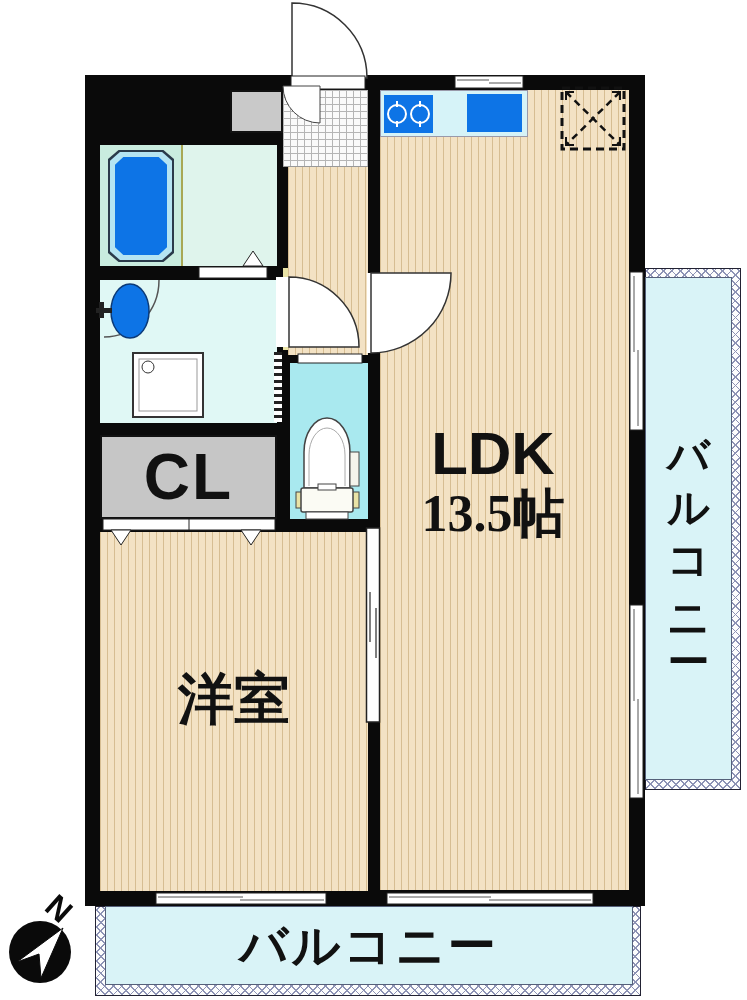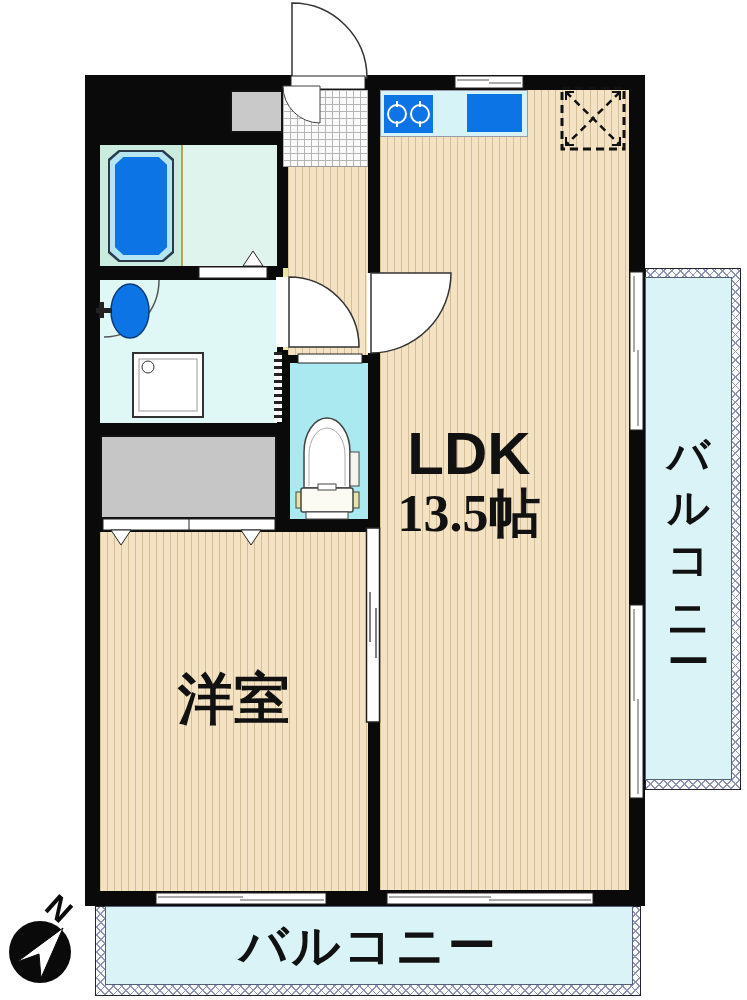--- a/index.html
+++ b/index.html
@@ -173,23 +173,24 @@
       <rect x="306" y="512" width="42" height="7" fill="#fff" stroke="#444"></rect>
     </g>
 
     <g>
       <circle cx="40" cy="952" r="31" fill="#0a0a0a"></circle>
       <polygon points="63,928 17,962 39,954 41,978" fill="#fff" stroke="#0a0a0a"></polygon>
       <text x="48" y="920" transform="rotate(42 60 908)" font-size="32" font-weight="bold" fill="#0a0a0a">N</text>
     </g>
   </svg>
 
-  <div class="label" style="left:364px;top:415px;width:210px;height:135px;flex-direction:column;">
+  <div class="label" style="left:388px;top:415px;width:210px;height:135px;flex-direction:column;">
     <span style="font-size:60px;line-height:1.02;">LDK</span>
     <span style="font-size:52px;line-height:1.1;font-family:Liberation Serif, serif;">13.5帖</span>
   </div>
   <div class="label" style="left:100px;top:636px;width:268px;height:125px;flex-direction:column;">
     <span style="font-size:56px;line-height:1.02;">洋室</span>
   </div>
+  <div class="label" style="left:100px;top:435px;width:177px;height:84px;font-size:64px;letter-spacing:2px;">CL</div>
   <div class="label" style="left:105px;top:906px;width:528px;height:79px;font-size:48px;letter-spacing:3px;">バルコニー</div>
   <div class="label" style="left:645px;top:278px;width:87px;height:502px;font-size:42px;writing-mode:vertical-rl;letter-spacing:10px;">バルコニー</div>
 
 </div>
 
 </body></html>

